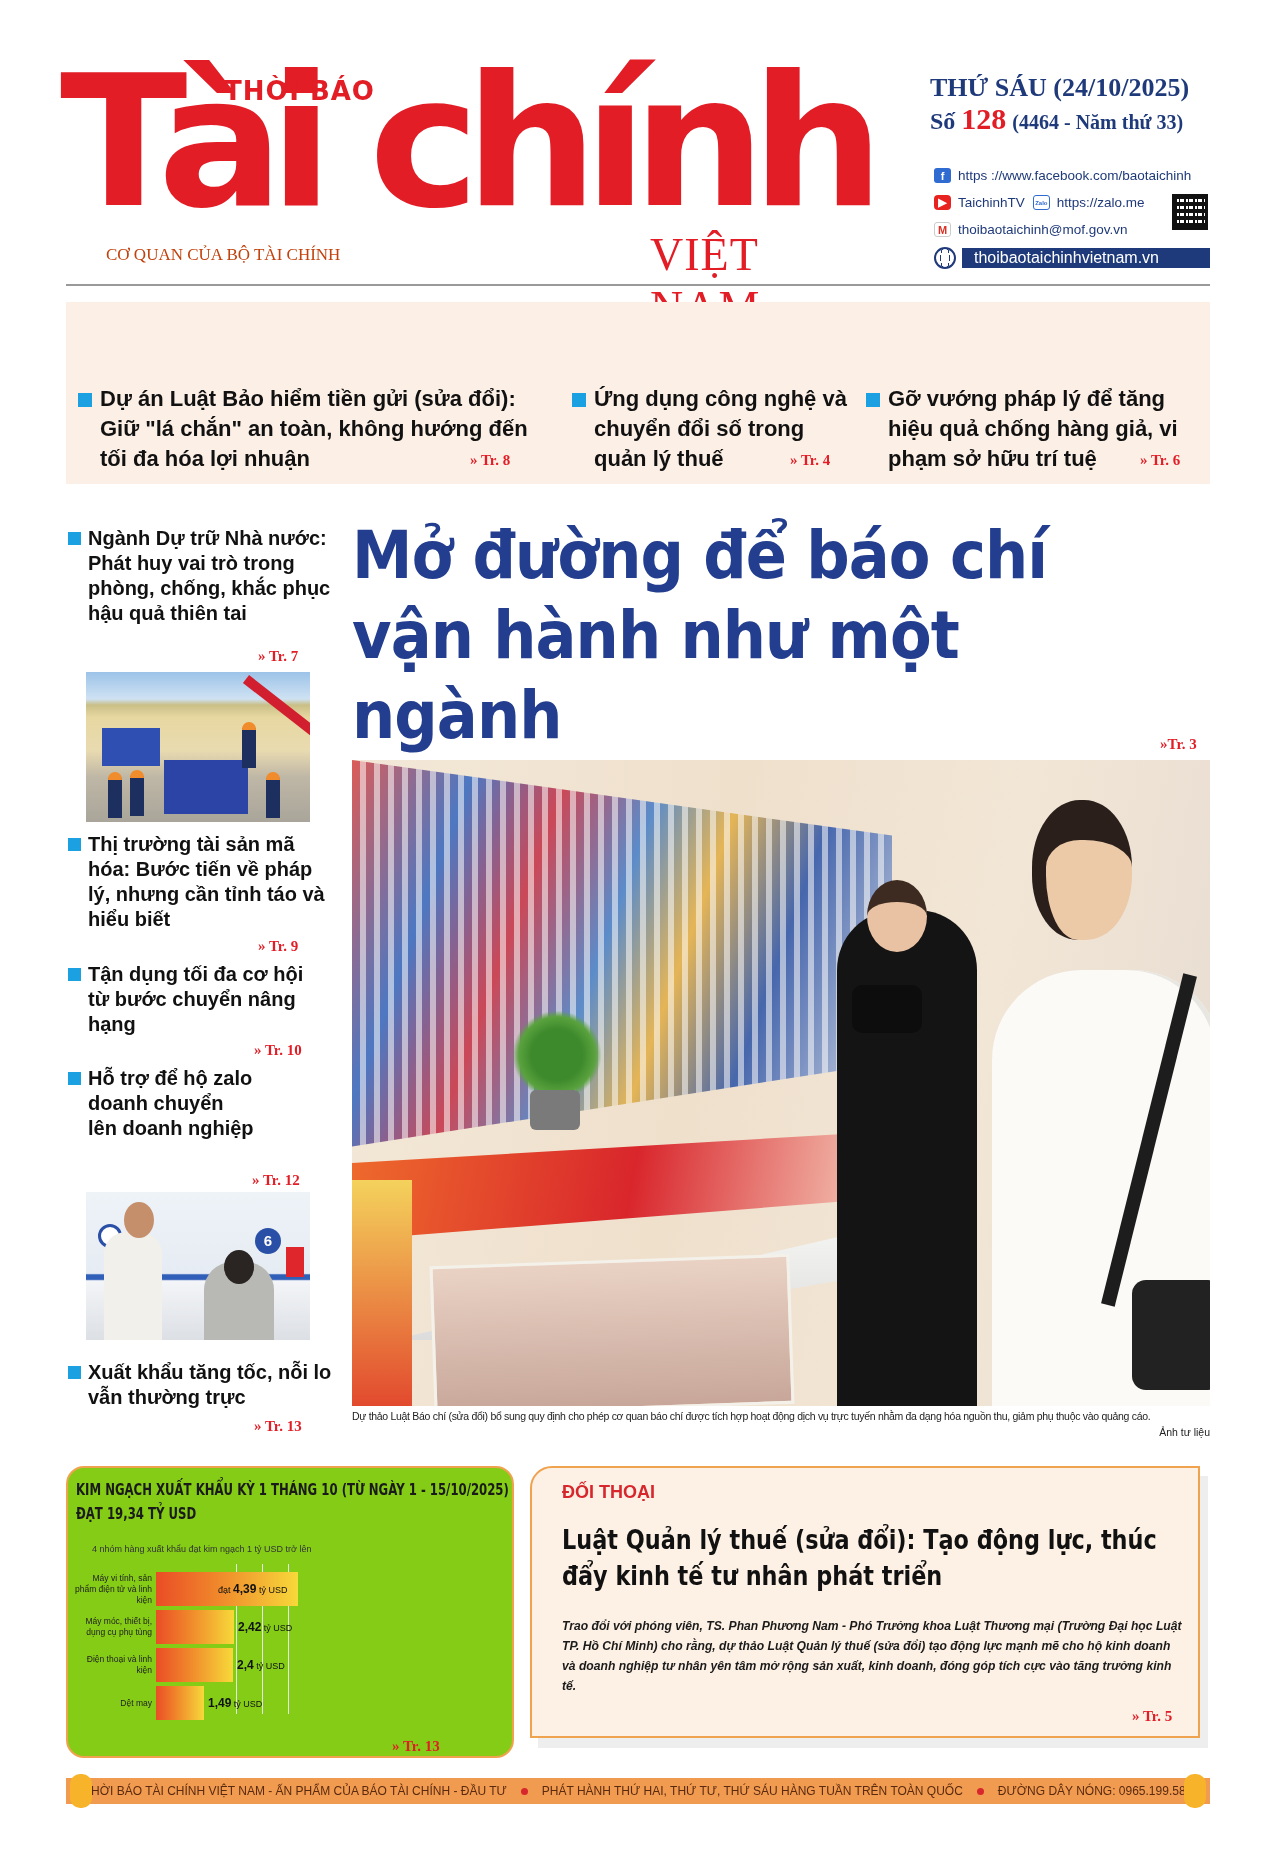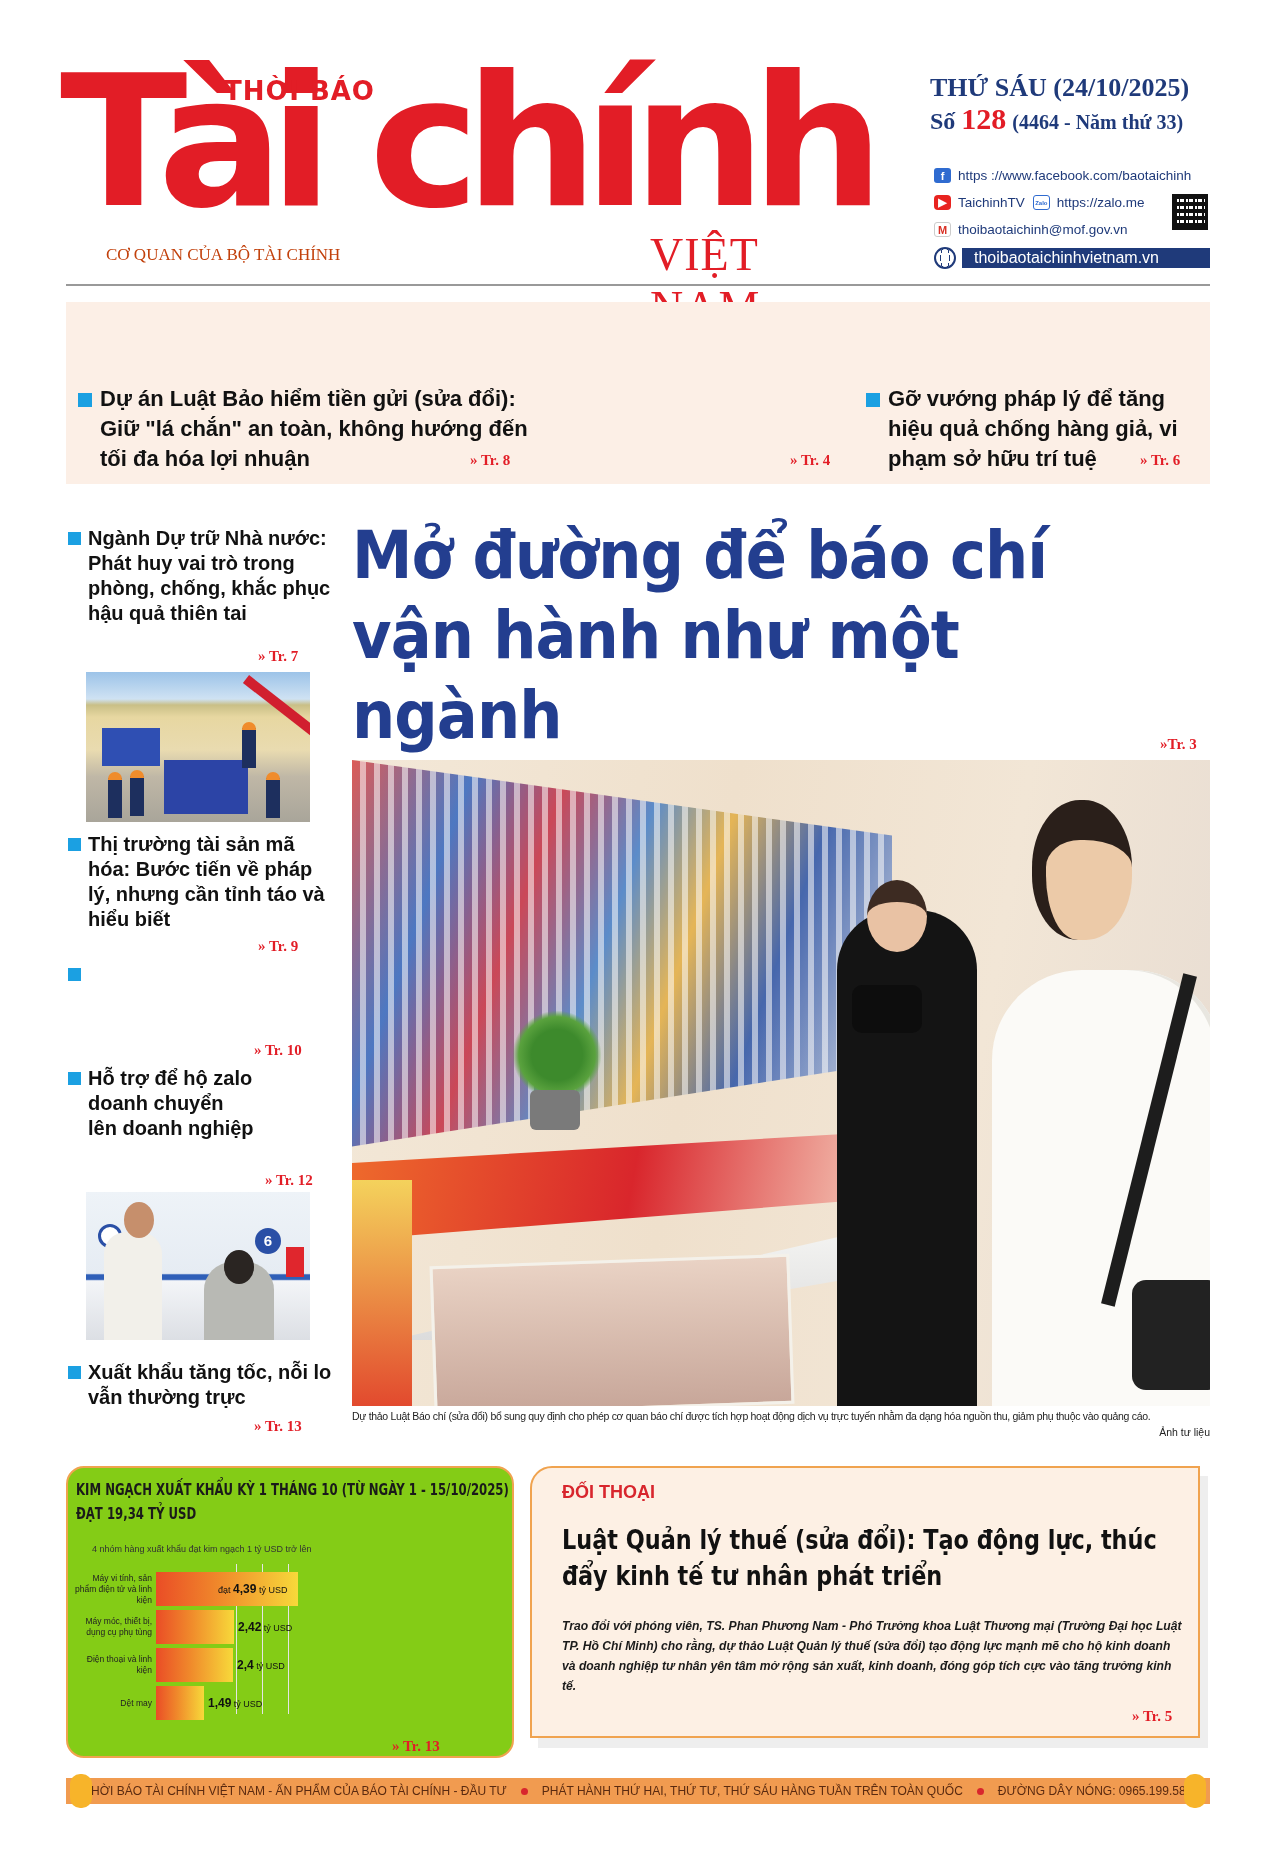--- a/index.html
+++ b/index.html
@@ -177,20 +177,24 @@
 
 <div class="rule"></div>
 
 <div class="teasers">
   <div class="teaser t1">
     <span class="bullet"></span>
     <span>Dự án Luật Bảo hiểm tiền gửi (sửa đổi): Giữ "lá chắn" an toàn, không hướng đến tối đa hóa lợi nhuận</span>
   </div>
   <div class="teaser-ref" style="left:404px;">» Tr. 8</div>
 
+  <div class="teaser t2">
+    <span class="bullet"></span>
+    <span>Ứng dụng công nghệ và chuyển đổi số trong quản lý thuế</span>
+  </div>
   <div class="teaser-ref" style="left:724px;">» Tr. 4</div>
 
   <div class="teaser t3">
     <span class="bullet"></span>
     <span>Gỡ vướng pháp lý để tăng hiệu quả chống hàng giả, vi phạm sở hữu trí tuệ</span>
   </div>
   <div class="teaser-ref" style="left:1074px;">» Tr. 6</div>
 </div>
 
 <div class="lcol-item" style="top:526px; width:250px;">
@@ -210,28 +214,29 @@
 </div>
 
 <div class="lcol-item" style="top:832px; width:250px;">
   <span class="bullet"></span>
   <span>Thị trường tài sản mã hóa: Bước tiến về pháp lý, nhưng cần tỉnh táo và hiểu biết</span>
 </div>
 <div class="lref" style="left:258px; top:938px;">» Tr. 9</div>
 
 <div class="lcol-item" style="top:962px; width:230px;">
   <span class="bullet"></span>
+  <span>Tận dụng tối đa cơ hội từ bước chuyển nâng hạng</span>
 </div>
 <div class="lref" style="left:254px; top:1042px;">» Tr. 10</div>
 
 <div class="lcol-item" style="top:1066px; width:170px;">
   <span class="bullet"></span>
   <span>Hỗ trợ để hộ zalo doanh chuyển lên doanh nghiệp</span>
 </div>
-<div class="lref" style="left:252px; top:1172px;margin-left:13px;">» Tr. 12</div>
+<div class="lref" style="left:252px; top:1172px;">» Tr. 12</div>
 
 <div class="photo-office">
   <div class="logoc"></div>
   <div class="man"></div>
   <div class="head"></div>
   <div class="woman"></div>
   <div class="whead"></div>
   <div class="badge6">6</div>
   <div class="flag"></div>
 </div>

